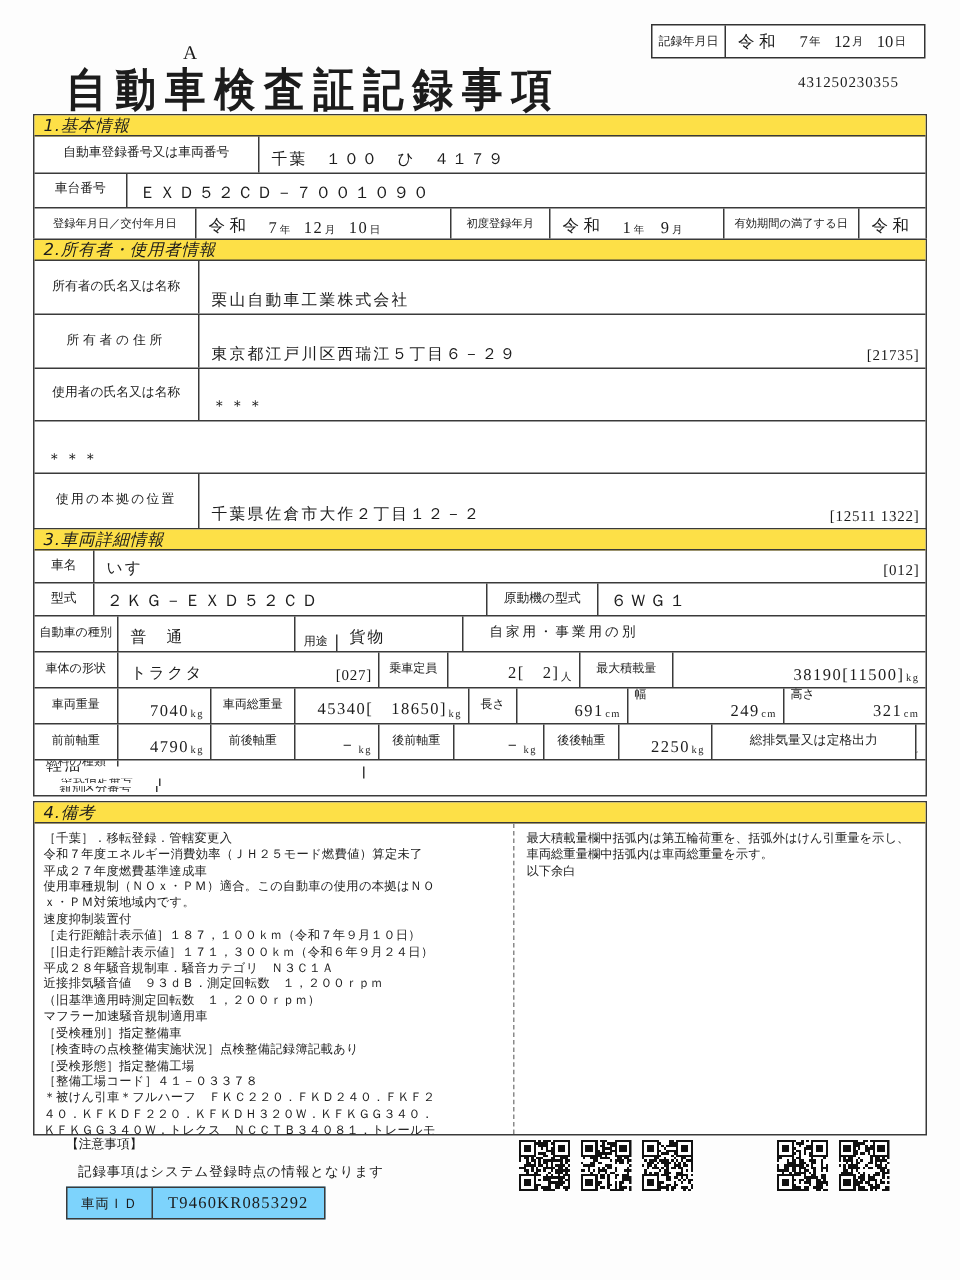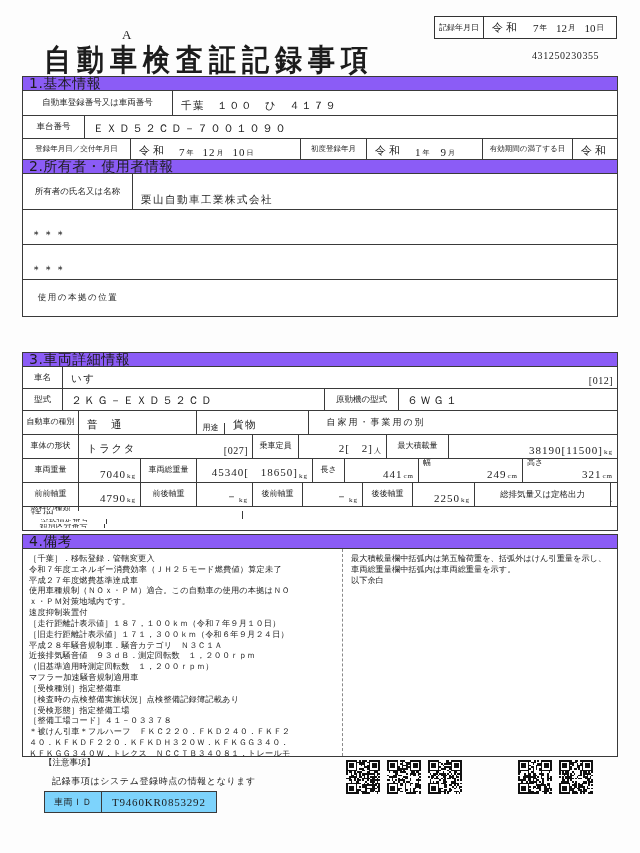--- a/index.html
+++ b/index.html
@@ -87,26 +87,27 @@
     position: absolute;
     left: 22px;
     width: 596px;
     box-sizing: border-box;
     border: 1px solid #3a3a3a;
     background: #fff;
   }
   .sec-title {
     height: 13px;
     border-bottom: 1px solid #3a3a3a;
-    font-size: 14px;
+    font-size: 11px;
     display: flex;
     align-items: center;
     padding-left: 6px;
-    background: #8b5cf6;
+    background: #fde047;
     letter-spacing: 0.5px;
+    font-style: italic;
   }
   .row {
     display: flex;
     border-bottom: 1px solid #3a3a3a;
     box-sizing: border-box;
   }
   .row:last-child { border-bottom: none; }
   .cell {
     box-sizing: border-box;
     border-right: 1px solid #3a3a3a;
@@ -279,31 +280,43 @@
   </div>
 
   <div class="sec" style="top:159px;">
     <div class="sec-title">2.所有者・使用者情報</div>
 
     <div class="row" style="height:36px;">
       <div class="cell lbl" style="width:110px;">所有者の氏名又は名称</div>
       <div class="cell val jp" style="flex:1;">栗山自動車工業株式会社</div>
     </div>
 
+    <div class="row" style="height:36px;">
+      <div class="cell lbl wide" style="width:110px;">所有者の住所</div>
+      <div class="cell val jp" style="flex:1;">
+        <span>東京都江戸川区西瑞江５丁目６－２９</span>
+        <span class="bracket">[21735]</span>
+      </div>
+    </div>
+
+    <div class="row" style="height:35px;">
+      <div class="cell lbl" style="width:110px;">使用者の氏名又は名称</div>
+      <div class="cell val jp" style="flex:1;">＊＊＊</div>
+    </div>
 
     <div class="row" style="height:35px;">
       <div class="cell val jp" style="flex:1;">＊＊＊</div>
     </div>
 
-    <div class="row" style="height:35px;">
-      <div class="cell val jp" style="flex:1;">＊＊＊</div>
-    </div>
-
     <div class="row" style="height:36px;">
       <div class="cell lbl" style="width:110px;letter-spacing:1.5px;">使用の本拠の位置</div>
+      <div class="cell val jp" style="flex:1;">
+        <span>千葉県佐倉市大作２丁目１２－２</span>
+        <span class="bracket">[12511 1322]</span>
+      </div>
     </div>
   </div>
 
   <div class="sec" style="top:352px;">
     <div class="sec-title">3.車両詳細情報</div>
 
     <div class="row" style="height:22px;">
       <div class="cell lbl" style="width:40px;">車名</div>
       <div class="cell val jp" style="flex:1;">
         <span>いすゞ</span>
@@ -350,21 +363,21 @@
         <span>7040</span>
         <span class="unit-sm">kg</span>
       </div>
       <div class="cell lbl" style="width:56px;font-size:8px;">車両総重量</div>
       <div class="cell val rt" style="width:116px;">
         <span>45340[　18650]</span>
         <span class="unit-sm">kg</span>
       </div>
       <div class="cell lbl" style="width:32px;font-size:8px;">長さ</div>
       <div class="cell val rt" style="width:74px;">
-        <span>441</span>
+        <span>691</span>
         <span class="unit-sm">cm</span>
       </div>
       <div class="cell" style="width:104px;flex-direction:column;align-items:stretch;border-right:1px solid #3a3a3a;">
         <div class="lbl" style="height:11px;display:flex;align-items:center;justify-content:flex-start;padding-left:4px;font-size:8px;">幅</div>
         <div class="val rt" style="flex:1;display:flex;">
           <span>249</span>
           <span class="unit-sm">cm</span>
         </div>
       </div>
       <div class="cell" style="flex:1;flex-direction:column;align-items:stretch;">

